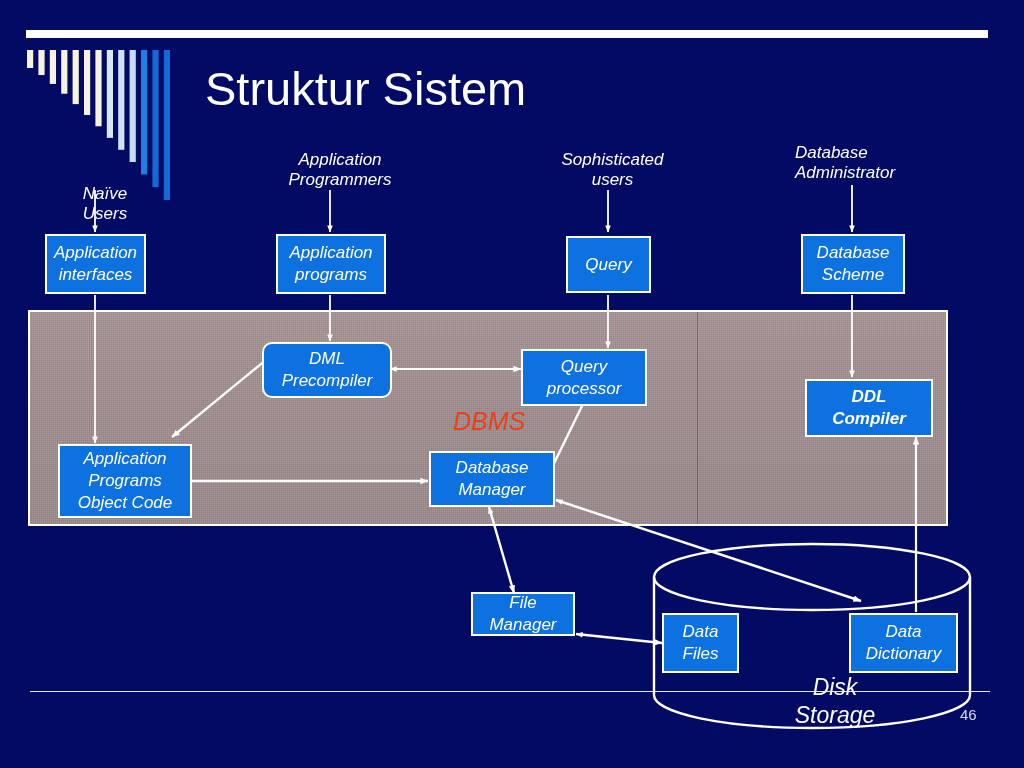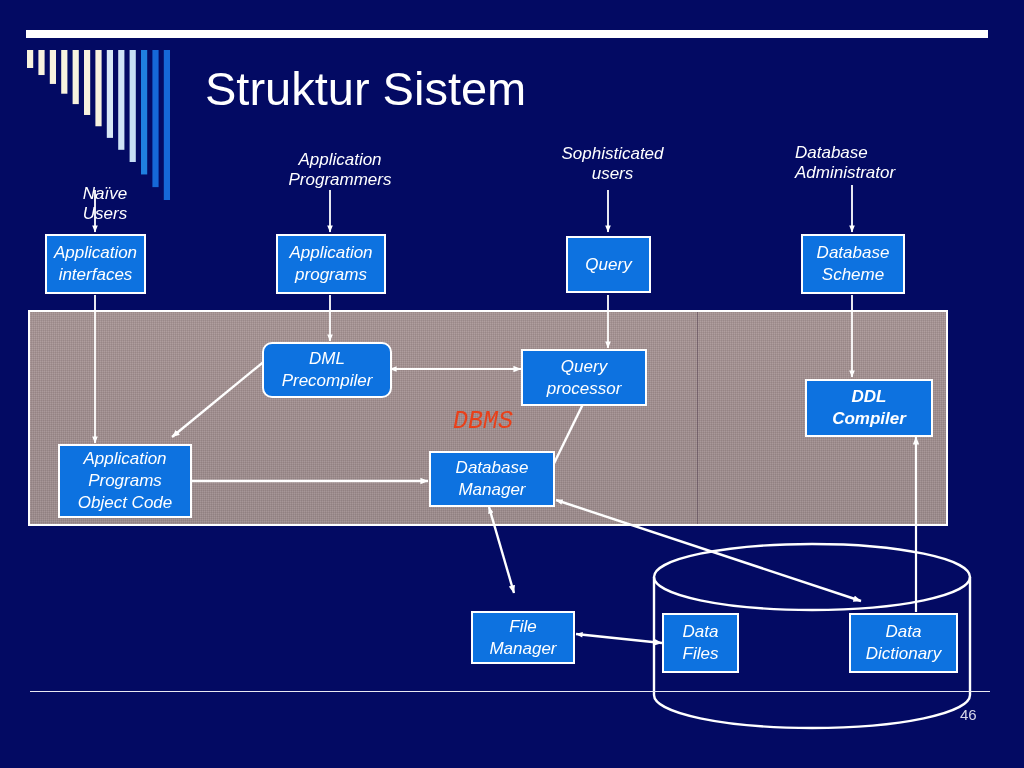--- a/index.html
+++ b/index.html
@@ -34,21 +34,21 @@
     position:absolute;left:28px;top:310px;width:920px;height:216px;
     border:2px solid #ffffff;box-sizing:border-box;
     background:
       repeating-linear-gradient(90deg, rgba(255,255,255,.055) 0px, rgba(255,255,255,.055) 1px, rgba(0,0,0,.045) 1px, rgba(0,0,0,.045) 2px),
       repeating-linear-gradient(0deg, rgba(255,255,255,.05) 0px, rgba(255,255,255,.05) 1px, rgba(0,0,0,.04) 1px, rgba(0,0,0,.04) 2px),
       linear-gradient(180deg,#a79494 0%,#a08d8e 50%,#9c8a8b 100%);
   }
   .dbms-seam{position:absolute;left:697px;top:312px;width:1px;height:212px;background:rgba(70,50,70,.45);}
   .dbms-label{
     position:absolute;left:453px;top:407px;
-    color:#e8401a;font-style:italic;font-size:25px;line-height:29px;white-space:nowrap;font-family:Liberation Mono, monospace;
+    color:#e8401a;font-style:italic;font-size:25px;line-height:29px;white-space:nowrap;
   }
 
   
   .node{
     position:absolute;box-sizing:border-box;
     background:#0d72e0;border:2px solid #ffffff;
     color:#ffffff;font-style:italic;font-size:17px;line-height:22px;
     display:flex;align-items:center;justify-content:center;text-align:center;
     white-space:pre-line;
   }
@@ -89,21 +89,21 @@
         <rect x="163.80" y="50" width="6.2" height="150.00" fill="#1568d8"></rect>
       </g>
   </svg>
 
   <div class="title">Struktur Sistem</div>
 
   <div class="cap" style="left:40px;  top:150px; width:130px;margin-top:34px;">Naïve
 Users</div>
   <div class="cap" style="left:255px; top:150px; width:170px;">Application
 Programmers</div>
-  <div class="cap" style="left:530px; top:144px; width:165px;">Sophisticated
+  <div class="cap" style="left:530px; top:150px; width:165px;">Sophisticated
 users</div>
   <div class="cap" style="left:795px; top:143px; width:180px; text-align:left;">Database
 Administrator</div>
 
   <div class="dbms-box"></div>
   <div class="dbms-seam"></div>
 
   <svg class="layer fg" viewBox="0 0 1024 768">
     <defs>
       <marker id="ah" markerWidth="9" markerHeight="9" refX="7.6" refY="3.2" orient="auto" markerUnits="userSpaceOnUse">
@@ -167,24 +167,26 @@
   <div class="node" style="left:805px; top:379px; width:128px; height:58px;font-weight:bold;">DDL
 Compiler</div>
   <div class="node" style="left:58px; top:444px; width:134px; height:74px;">Application
 Programs
 Object Code</div>
   <div class="node" style="left:429px; top:451px; width:126px; height:56px;">Database
 Manager</div>
 
   <div class="dbms-label">DBMS</div>
 
-  <div class="node" style="left:471px; top:592px; width:104px; height:53px;margin-top:19px;">File
+  <div class="node" style="left:471px; top:592px; width:104px; height:44px;">File
 Manager</div>
   <div class="node" style="left:662px; top:613px; width:77px;  height:60px;">Data
 Files</div>
   <div class="node" style="left:849px; top:613px; width:109px; height:60px;">Data
 Dictionary</div>
 
+  <div class="disk-label">Disk
+Storage</div>
 
   <div class="footrule"></div>
   <div class="pagenum">46</div>
 
 </div>
 
 </body></html>

